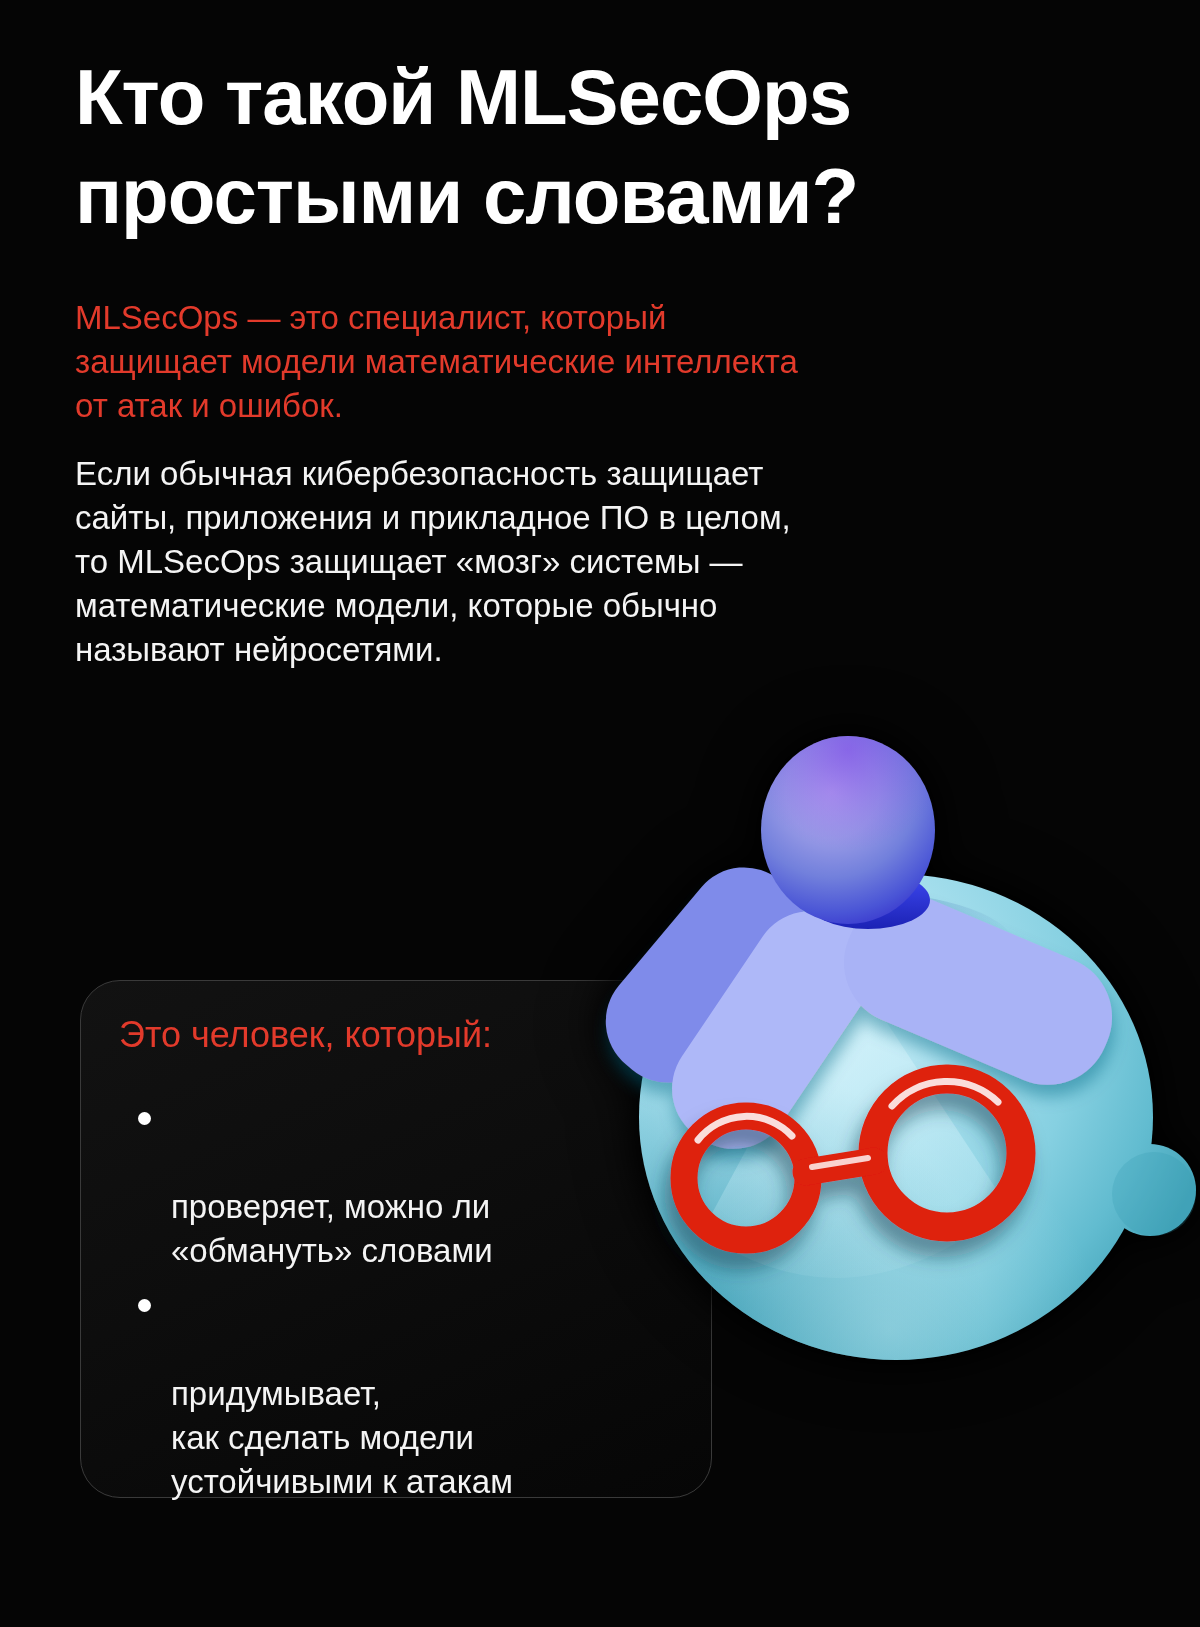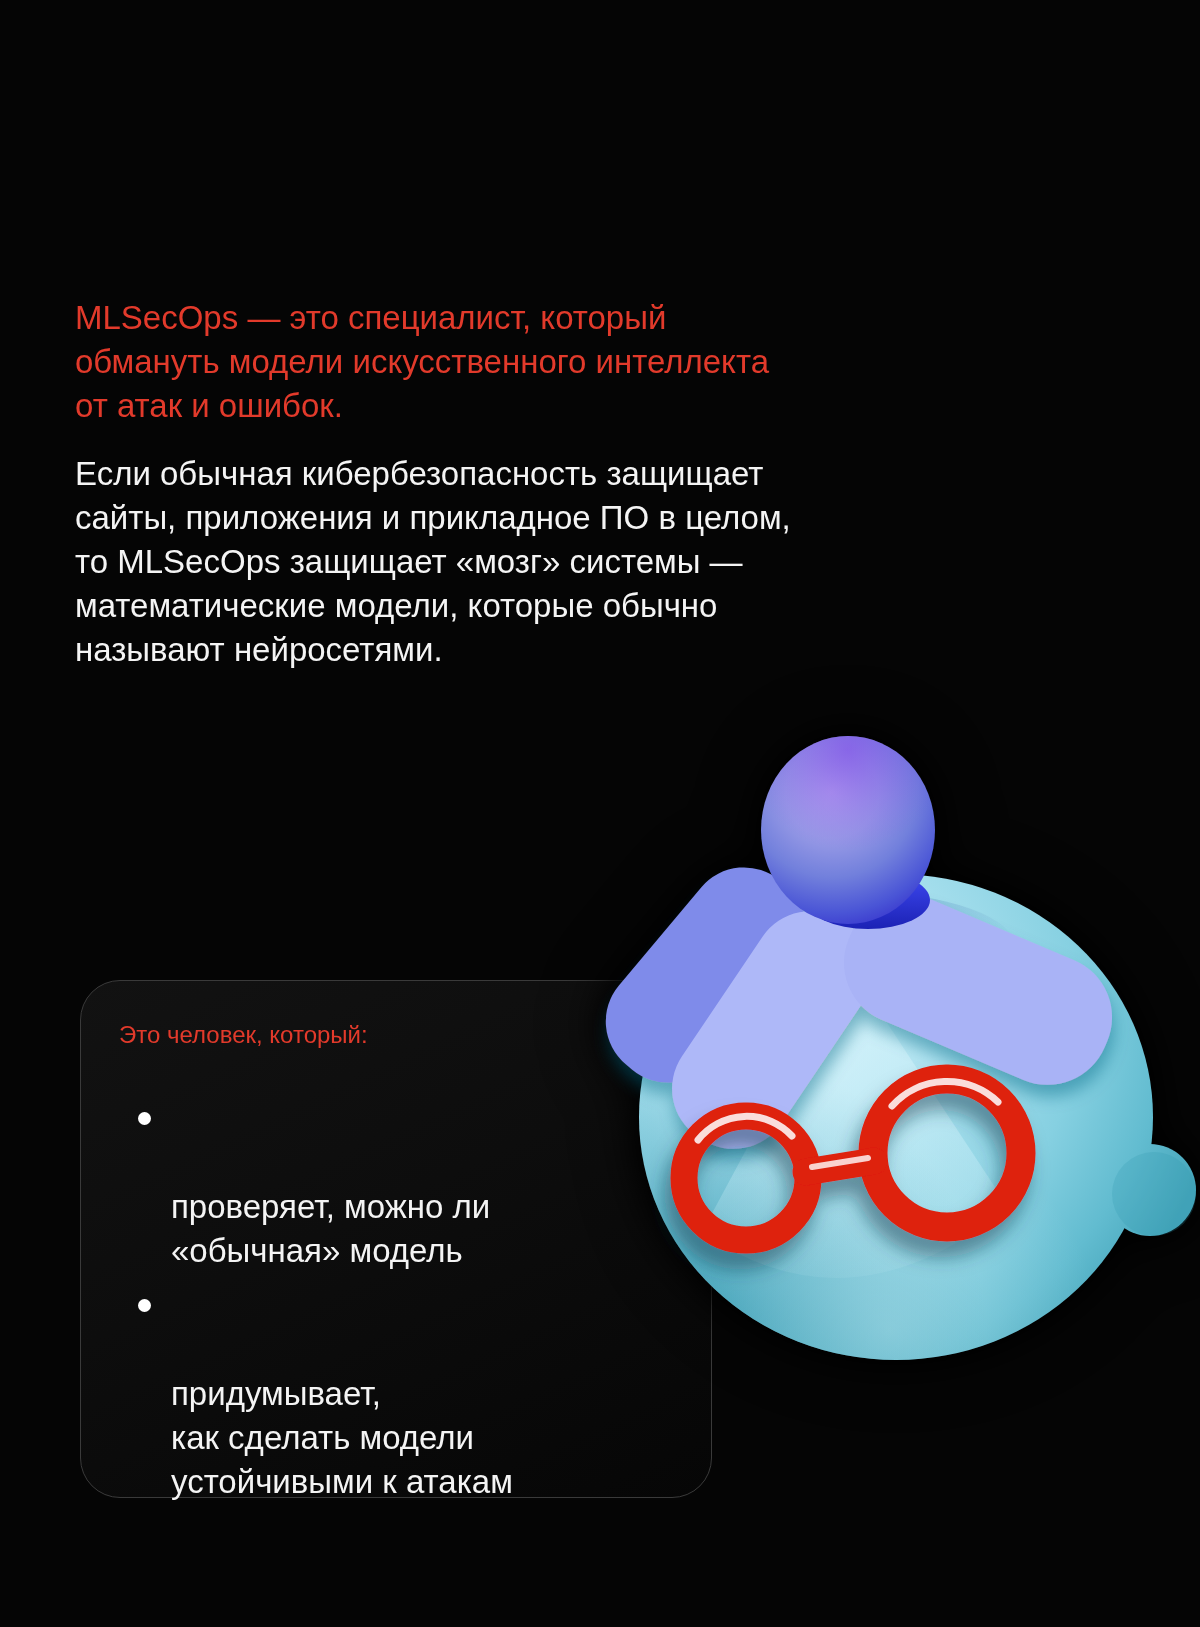--- a/index.html
+++ b/index.html
@@ -43,21 +43,21 @@
   .card{
     position:absolute;left:80px;top:980px;
     width:632px;height:518px;
     border:1px solid var(--card-border);
     border-radius:40px;
     background:linear-gradient(155deg,#121212 0%,#0d0d0d 45%,#060606 100%);
     padding:32px 30px 0 38px;
   }
   .card-heading{
     color:var(--accent-red);
-    font-size:24px;font-weight:500;line-height:44px;
+    font-size:36px;font-weight:500;line-height:44px;
   }
   .bullets{
     list-style:none;
     margin-top:40px;
     padding-left:19px;
   }
   .bullets li{
     position:relative;
     padding-left:33px;
     margin-bottom:11px;
@@ -74,38 +74,40 @@
     position:absolute;left:580px;top:715px;
     overflow:visible;
     filter:drop-shadow(0 0 14px rgba(0,0,0,0.95)) drop-shadow(0 0 26px rgba(0,0,0,0.85));
   }
 </style>
 </head>
 <body>
 
 <div class="poster">
 
+  <h1 class="title">Кто такой MLSecOps
+простыми словами?</h1>
 
   <p class="lead">MLSecOps — это специалист, который
-обмануть модели искусственного интеллекта
+защищает модели математические интеллекта
 от атак и ошибок.</p>
 
   <p class="body-text">Если обычная кибербезопасность защищает
 сайты, приложения и прикладное ПО в целом,
 то MLSecOps защищает «мозг» системы —
 математические модели, которые обычно
 называют нейросетями.</p>
 
   <section class="card">
     <h2 class="card-heading">Это человек, который:</h2>
     <ul class="bullets">
       <li>
         <span class="dot"></span>
         <span>проверяет, можно ли
-«обычная» модель</span>
+«обмануть» словами</span>
       </li>
       <li>
         <span class="dot"></span>
         <span>придумывает,
 как сделать модели
 устойчивыми к атакам</span>
       </li>
 
     </ul>
   </section>

